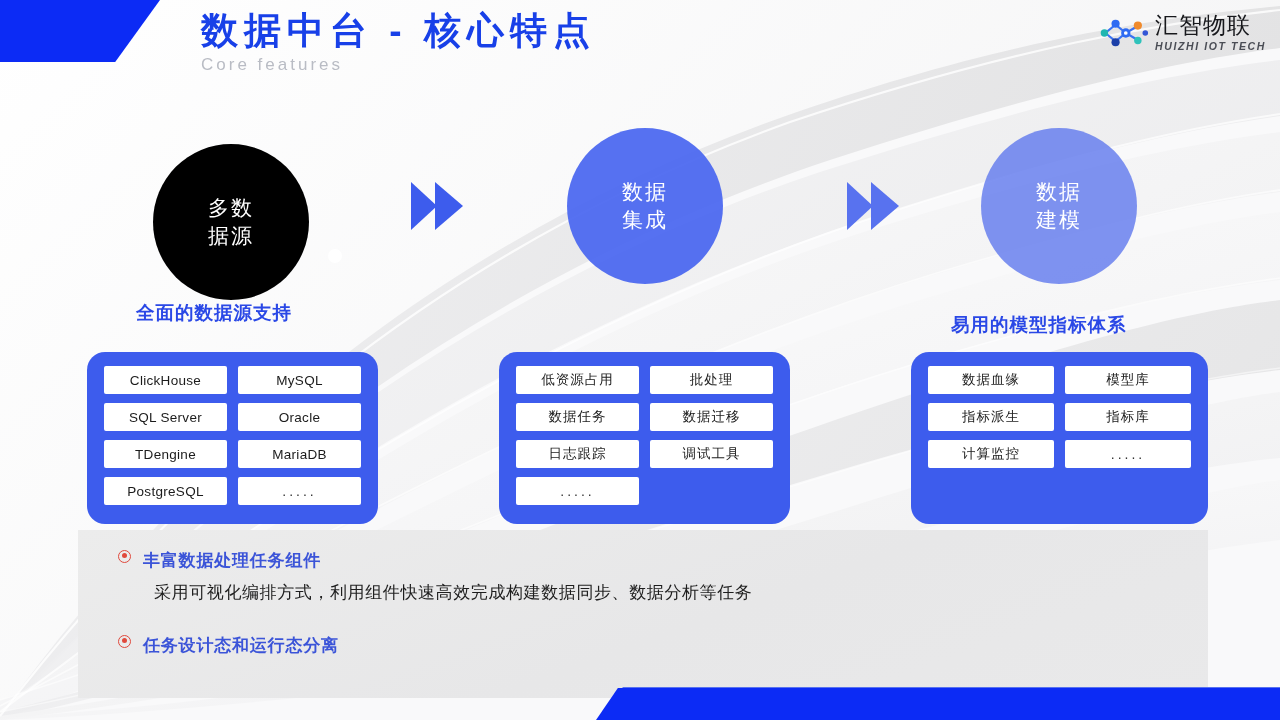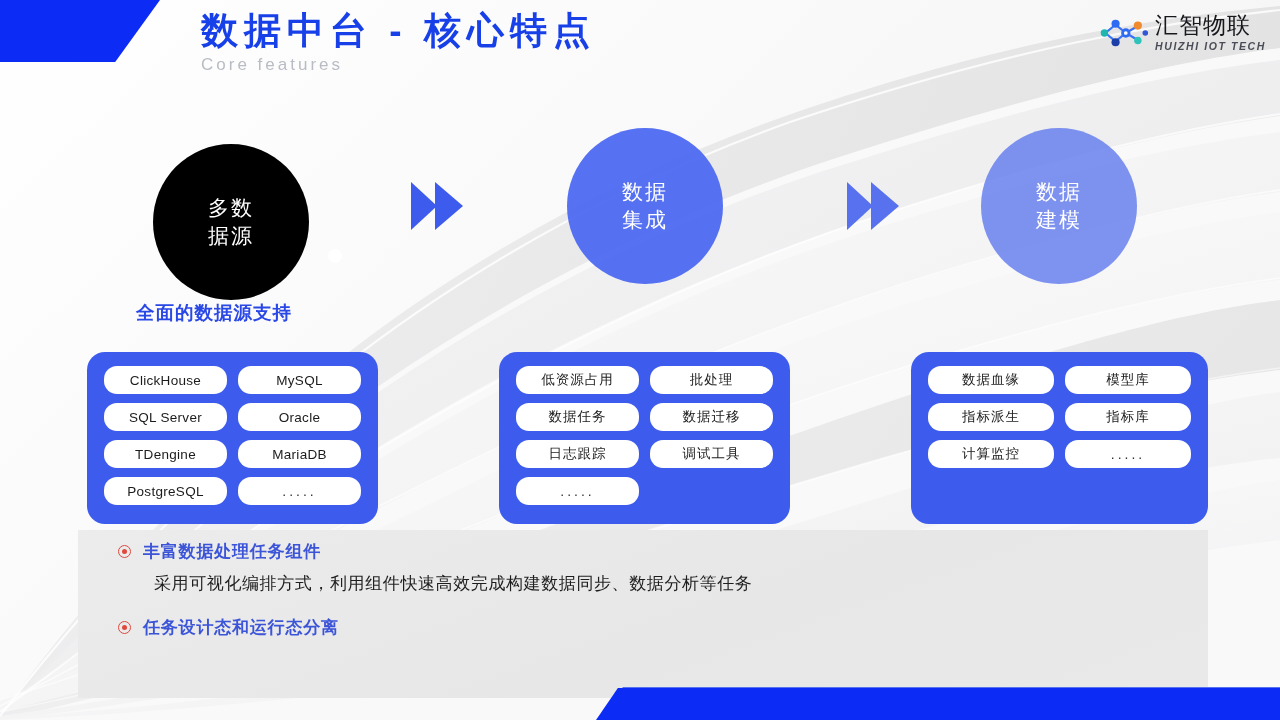--- a/index.html
+++ b/index.html
@@ -194,21 +194,21 @@
     gap: 9px 11px;
     align-content: start;
     z-index: 5;
   }
   .gb-1 { left: 87px; top: 352px; width: 291px; height: 172px; }
   .gb-2 { left: 499px; top: 352px; width: 291px; height: 172px; }
   .gb-3 { left: 911px; top: 352px; width: 297px; height: 172px; }
 
   .chip {
     background: #ffffff;
-    border-radius: 13px;
+    border-radius: 2px;
     height: 28px;
     display: flex;
     align-items: center;
     justify-content: center;
     font-size: 13.5px;
     color: #1b1b1b;
     letter-spacing: .3px;
     white-space: nowrap;
     overflow: hidden;
   }
@@ -245,20 +245,21 @@
     width: 5px; height: 5px;
     border-radius: 50%;
     background: #e0493c;
   }
   .note-title {
     font-size: 17px;
     font-weight: bold;
     color: #3b54d8;
     letter-spacing: .8px;
     white-space: nowrap;
+    margin-top: 9px;
   }
   .note-body {
     padding-left: 76px;
     margin-top: 9px;
     font-size: 17px;
     color: #1e1e1e;
     letter-spacing: .6px;
     font-family: "Liberation Serif", "DejaVu Serif", serif;
     white-space: nowrap;
   }
@@ -380,20 +381,21 @@
       <path d="M26,4 L54,28 L26,52 Z" fill="#5872ef"></path>
     </svg>
 
     <div class="circle circle-3">
       <span>数据</span>
       <span>建模</span>
     </div>
   </div>
 
   <div class="group-label gl-1">全面的数据源支持</div>
+  <div class="group-label gl-3">易用的模型指标体系</div>
 
   <div class="group-box gb-1">
       <div class="chip ">ClickHouse</div>
       <div class="chip ">MySQL</div>
       <div class="chip ">SQL Server</div>
       <div class="chip ">Oracle</div>
       <div class="chip ">TDengine</div>
       <div class="chip ">MariaDB</div>
       <div class="chip ">PostgreSQL</div>
       <div class="chip dots">.....</div>

